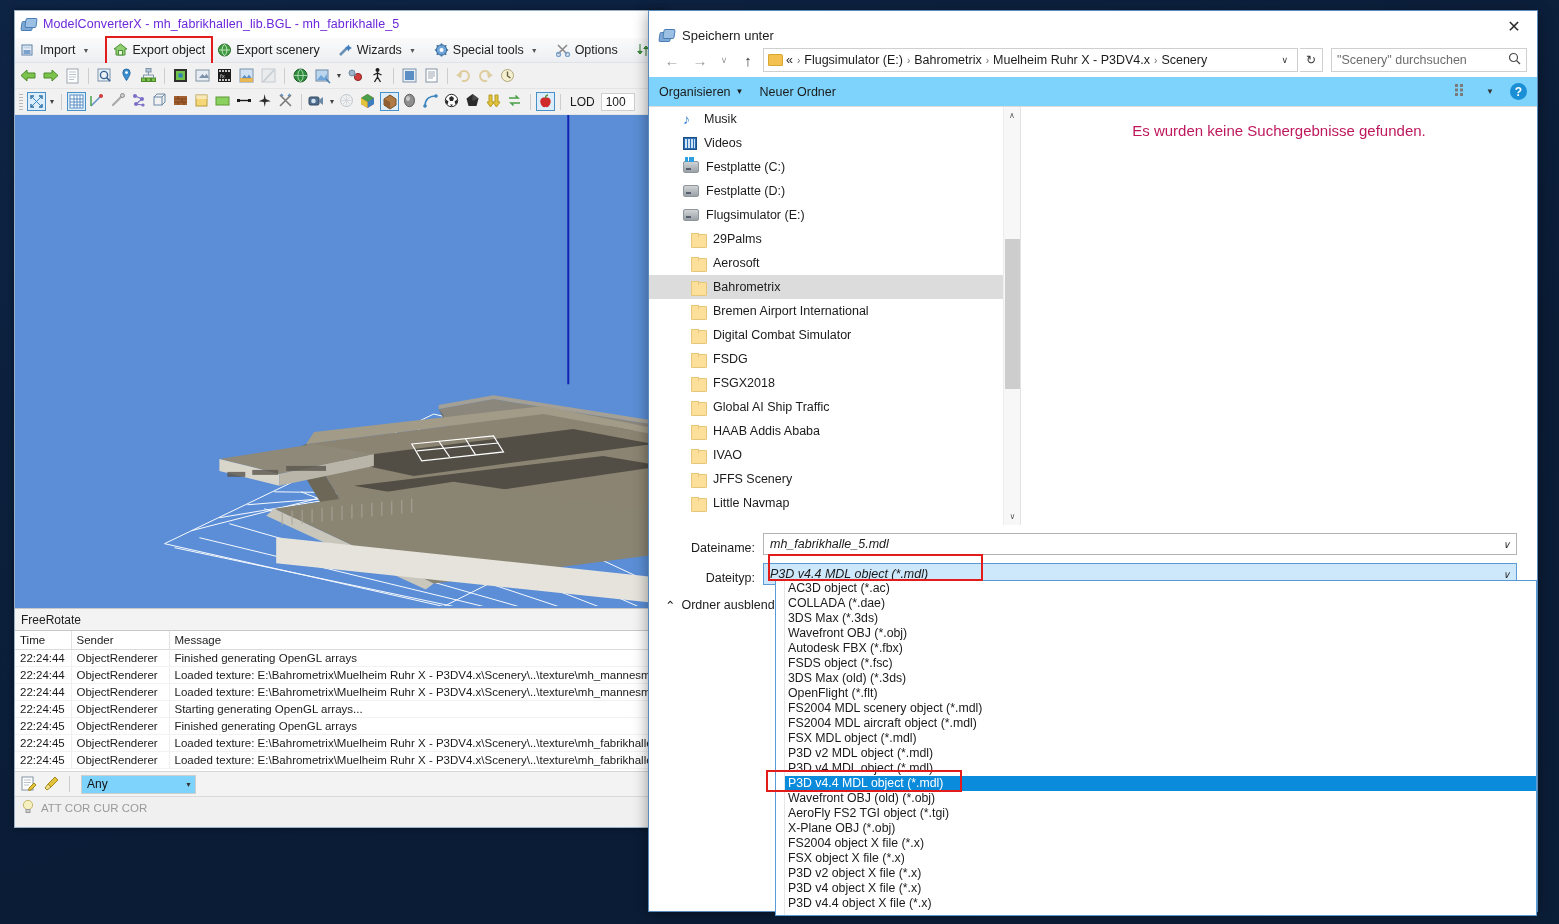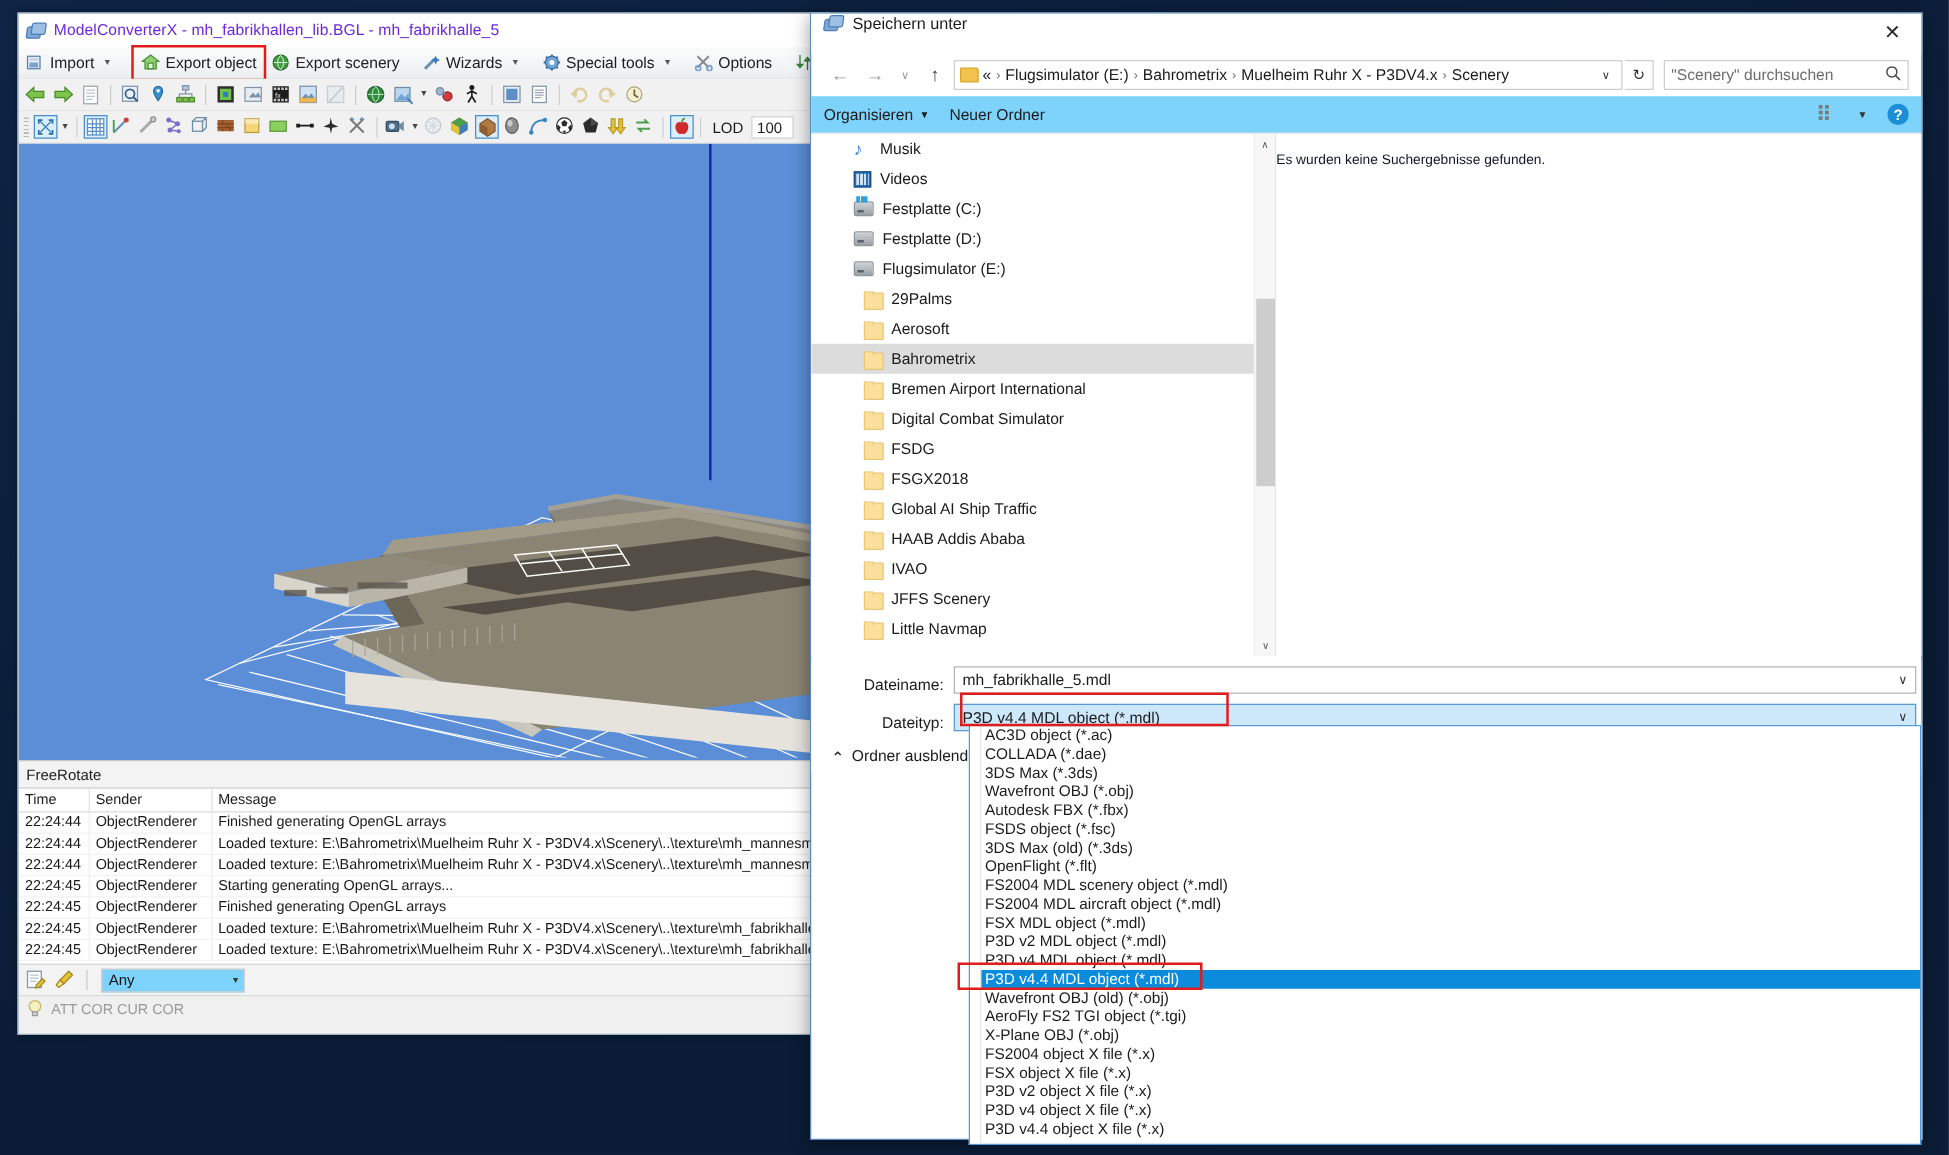--- a/index.html
+++ b/index.html
@@ -96,21 +96,21 @@
   }
 
   
   #savedlg{
     position:absolute;left:648px;top:10px;width:890px;height:902px;
     background:#ffffff;border:1px solid #5b8bbd;
     box-shadow:0 3px 14px rgba(0,0,0,.4);
     font-size:12.5px;color:#1b1b1b;overflow:visible;
   }
   #savedlg .dlg-title{
-    height:32px;display:flex;align-items:flex-start;gap:8px;padding-left:10px;background:#fff;
+    height:32px;display:flex;align-items:flex-end;gap:8px;padding-left:10px;background:#fff;
     position:relative;
   }
   #savedlg .dlg-title .t{font-size:13px;color:#1b1b1b;}
   #savedlg .dlg-close{
     position:absolute;right:0;top:0;width:46px;height:30px;display:flex;align-items:center;justify-content:center;
     font-size:16px;color:#2b2b2b;
   }
   #savedlg .navbar{
     height:34px;display:flex;align-items:center;gap:2px;padding:0 10px;
   }
@@ -153,28 +153,28 @@
   .drive:after{content:"";position:absolute;left:2px;bottom:2px;width:5px;height:2px;background:#56606a;}
   .drive.sys:before{content:"";position:absolute;left:1px;top:-5px;width:9px;height:5px;background:
      linear-gradient(90deg,#2f9fe0 0 3px,transparent 3px 4px,#2f9fe0 4px 7px);}
   .musicic{width:14px;height:14px;flex:0 0 auto;color:#2f7fd0;font-size:14px;line-height:14px;}
   .videoic{width:14px;height:13px;flex:0 0 auto;background:#2a6fb5;border:1px solid #1d4f84;position:relative;}
   .videoic:before{content:"";position:absolute;left:1px;top:1px;right:1px;bottom:1px;background:repeating-linear-gradient(90deg,#cfe3f5 0 2px,#2a6fb5 2px 3px);}
   .tree-scroll{position:absolute;right:0;top:0;width:17px;height:100%;background:#f7f7f7;border-left:1px solid #ededed;}
   .tree-scroll .arr{height:17px;display:flex;align-items:center;justify-content:center;font-size:8px;color:#5a5a5a;}
   .tree-scroll .thumb{position:absolute;left:1px;width:15px;background:#cdcdcd;}
   .filelist{flex:1;position:relative;background:#fff;}
-  .nores{position:absolute;left:0;right:0;top:15px;text-align:left;font-size:11px;color:#0f172a;}
+  .nores{position:absolute;left:0;right:0;top:15px;text-align:center;font-size:15px;color:#be185d;}
 
   .fields{padding:0;background:#fff;position:relative;}
   .frow{display:flex;align-items:flex-end;height:26px;margin-top:4px;}
   .frow .lbl{width:114px;text-align:right;padding-right:8px;font-size:12.5px;color:#1b1b1b;}
   .frow .inp{
     flex:1;height:22px;border:1px solid #b4b4b4;background:#fff;
-    display:flex;align-items:center;padding:0 6px;font-size:12.5px;color:#1b1b1b;margin-right:4px;
+    display:flex;align-items:center;padding:0 6px;font-size:12.5px;color:#1b1b1b;margin-right:20px;font-style:italic;
   }
   .frow .inp .dd{margin-left:auto;font-size:10px;color:#333;}
   .frow .inp.combo{background:#cde8fb;border-color:#5b9bd5;}
   .hidefolders{display:flex;align-items:center;gap:6px;padding-left:16px;height:28px;font-size:12.5px;color:#1b1b1b;margin-top:6px;}
 
   
   #dropdown{
     position:absolute;left:126px;top:569px;width:762px;height:336px;
     background:#fff;border:1px solid #5b9bd5;overflow:hidden;z-index:40;
   }

